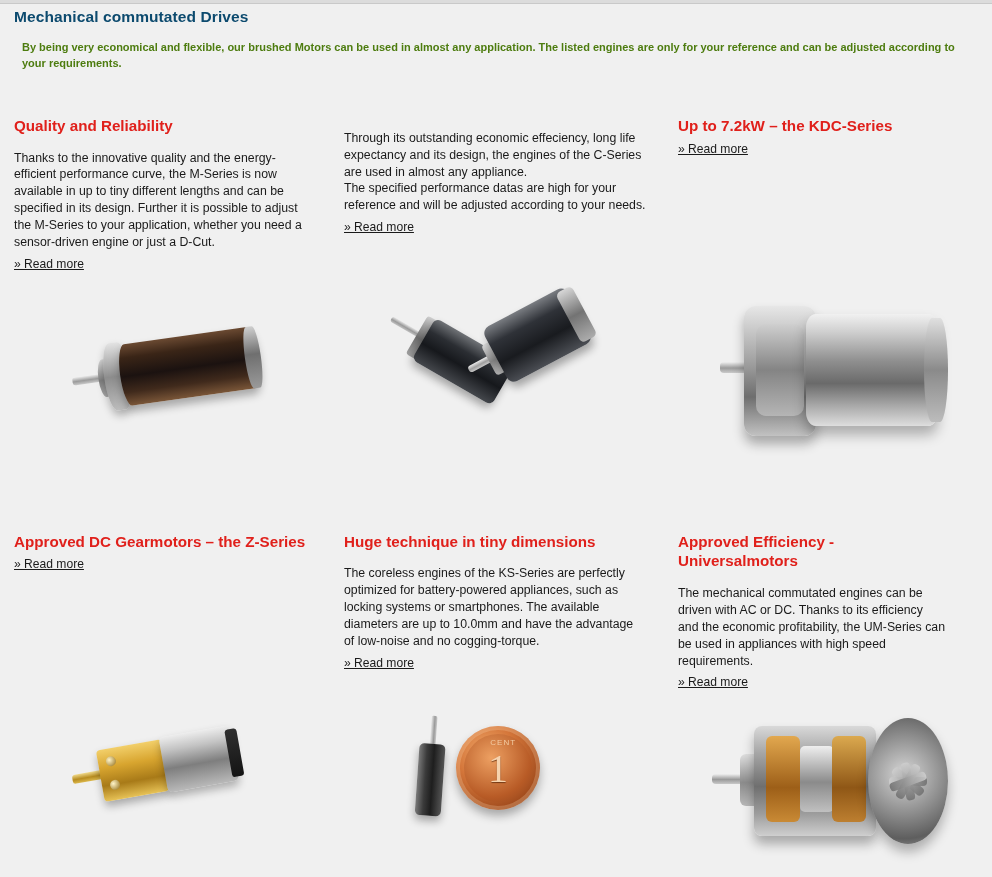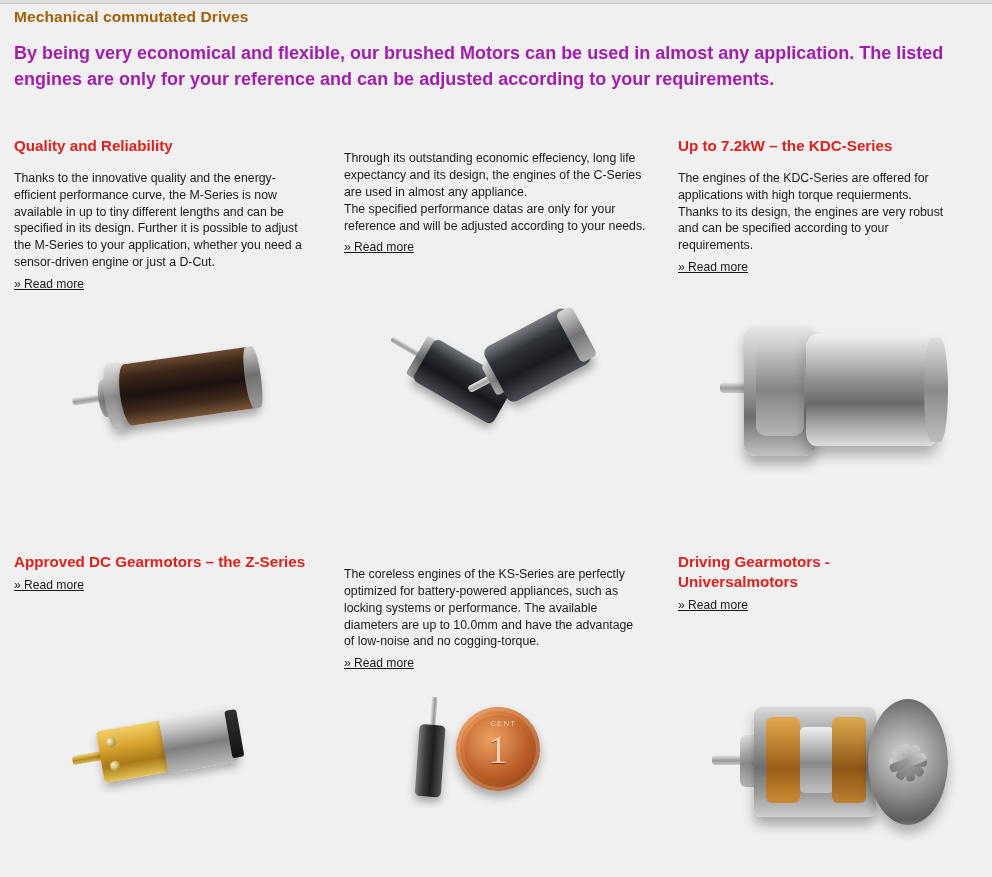--- a/index.html
+++ b/index.html
@@ -29,29 +29,29 @@
     width: 992px;
     height: 3px;
     background: #dcdcdc;
     border-bottom: 1px solid #c9c9c9;
   }
   .page-title {
     margin: 0;
     padding: 8px 0 0 0;
     font-size: 15.5px;
     font-weight: bold;
-    color: #a16207;
+    color: #0c4a6e;
     letter-spacing: 0.1px;
   }
   .intro {
-    margin: 14px 0 0 0;
-    font-size: 18px;
+    margin: 14px 0 0 8px;
+    font-size: 11px;
     font-weight: bold;
     line-height: 1.45;
-    color: #a21caf;
+    color: #4d7c0f;
     max-width: 962px;
   }
   .grid {
     margin-top: 44px;
     display: grid;
     grid-template-columns: 330px 334px 300px;
     column-gap: 0;
   }
   .cell {
     box-sizing: border-box;
@@ -515,26 +515,25 @@
   <p class="intro">By being very economical and flexible, our brushed Motors can be used in almost any application. The listed engines are only for your reference and can be adjusted according to your requirements.</p>
 
   <div class="grid">
     <div class="cell">
       <h2 class="cell-title">Quality and Reliability</h2>
       <p class="cell-body">Thanks to the innovative quality and the energy-efficient performance curve, the M-Series is now available in up to tiny different lengths and can be specified in its design. Further it is possible to adjust the M-Series to your application, whether you need a sensor-driven engine or just a D-Cut.</p>
       <a class="read-more">» Read more</a>
     </div>
     <div class="cell">
       <p class="cell-body">Through its outstanding economic effeciency, long life expectancy and its design, the engines of the C-Series are used in almost any appliance.
-The specified performance datas are only for your reference and will be adjusted according to your needs.</p>
+The specified performance datas are high for your reference and will be adjusted according to your needs.</p>
       <a class="read-more">» Read more</a>
     </div>
     <div class="cell">
       <h2 class="cell-title">Up to 7.2kW – the KDC-Series</h2>
-      <p class="cell-body">The engines of the KDC-Series are offered for applications with high torque requierments. Thanks to its design, the engines are very robust and can be specified according to your requirements.</p>
       <a class="read-more">» Read more</a>
     </div>
   </div>
 
   <div class="img-row">
     <div class="img-cell">
       <div class="motor-wrap m1">
         <div class="shaft"></div>
         <div class="hub"></div>
         <div class="front"></div>
@@ -565,25 +564,27 @@
       </div>
     </div>
   </div>
 
   <div class="grid" style="">
     <div class="cell">
       <h2 class="cell-title">Approved DC Gearmotors – the Z-Series</h2>
       <a class="read-more">» Read more</a>
     </div>
     <div class="cell">
-      <p class="cell-body">The coreless engines of the KS-Series are perfectly optimized for battery-powered appliances, such as locking systems or performance. The available diameters are up to 10.0mm and have the advantage of low-noise and no cogging-torque.</p>
+      <h2 class="cell-title">Huge technique in tiny dimensions</h2>
+      <p class="cell-body">The coreless engines of the KS-Series are perfectly optimized for battery-powered appliances, such as locking systems or smartphones. The available diameters are up to 10.0mm and have the advantage of low-noise and no cogging-torque.</p>
       <a class="read-more">» Read more</a>
     </div>
     <div class="cell">
-      <h2 class="cell-title">Driving Gearmotors - Universalmotors</h2>
+      <h2 class="cell-title">Approved Efficiency - Universalmotors</h2>
+      <p class="cell-body">The mechanical commutated engines can be driven with AC or DC. Thanks to its efficiency and the economic profitability, the UM-Series can be used in appliances with high speed requirements.</p>
       <a class="read-more">» Read more</a>
     </div>
   </div>
 
   <div class="img-row">
     <div class="img-cell second-row">
       <div class="motor-wrap m4">
         <div class="shaft"></div>
         <div class="gearbox"></div>
         <div class="motorbody"></div>

